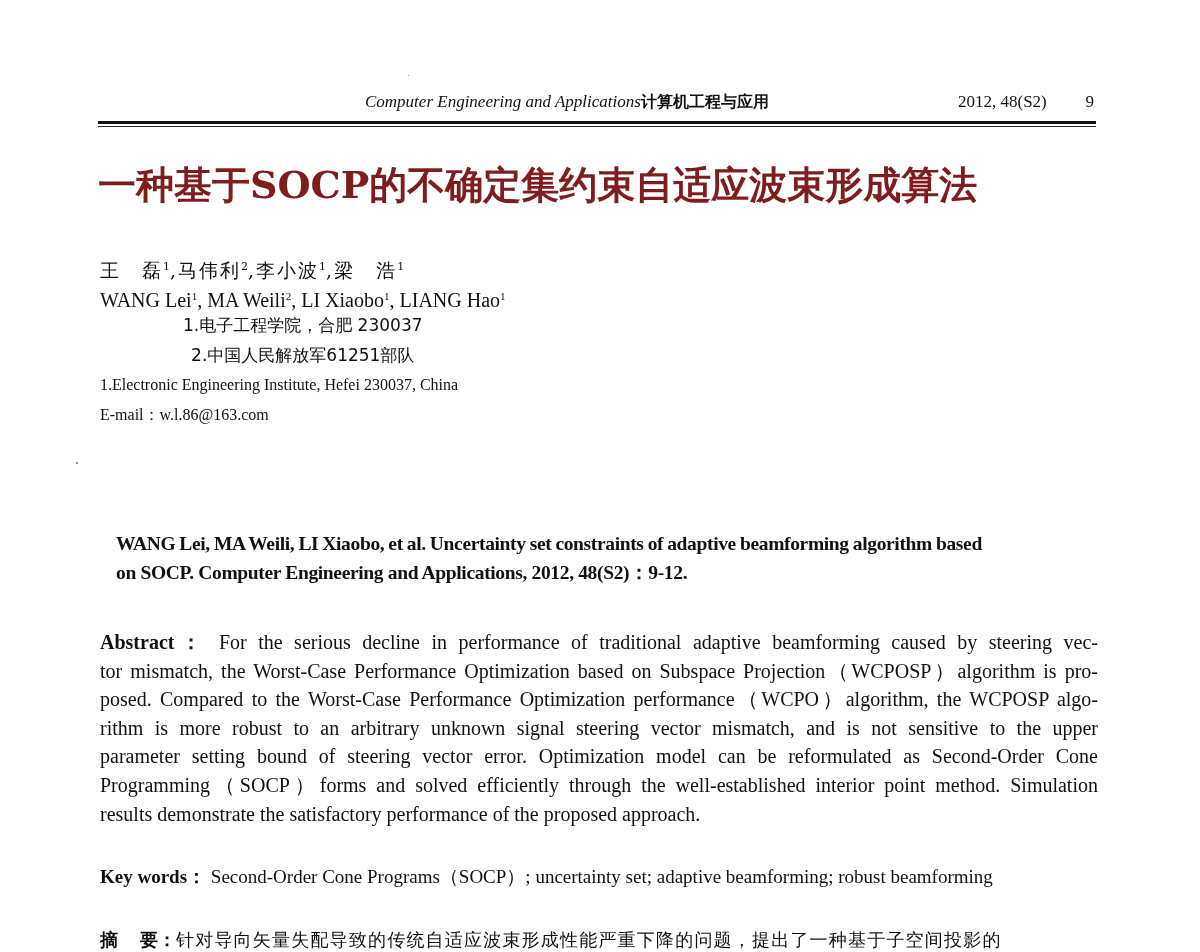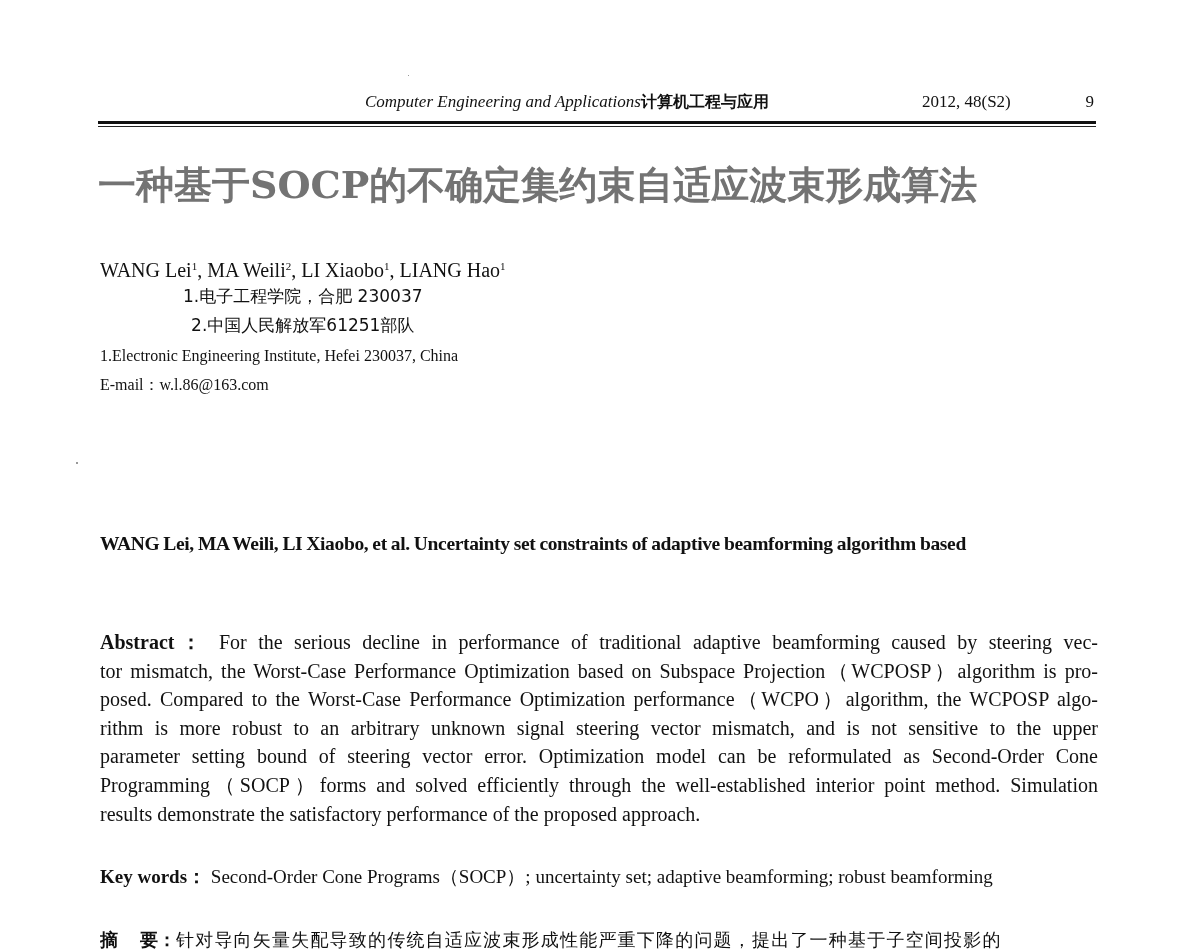--- a/index.html
+++ b/index.html
@@ -32,21 +32,21 @@
     .rh-journal {
       position: absolute;
       left: 265px;
       top: 0;
       white-space: nowrap;
     }
     .rh-journal-en { font-style: italic; }
     .rh-journal-cn { font-family: "DejaVu Sans", sans-serif; font-weight: bold; font-size: 16px; }
     .rh-volume {
       position: absolute;
-      left: 822px;
+      left: 858px;
       top: 0;
       white-space: nowrap;
       font-size: 17px;
     }
     .rh-page {
       position: absolute;
       right: 2px;
       top: 0;
       font-size: 17px;
     }
@@ -69,21 +69,21 @@
     
     .title {
       position: absolute;
       left: 98px;
       top: 160px;
       font-family: "DejaVu Serif", serif;
       font-weight: bold;
       font-size: 38px;
       letter-spacing: 0px;
       white-space: nowrap;
-      color: #737373;
+      color: #7f1d1d;
     }
     
     .authors-block {
       position: absolute;
       left: 100px;
       top: 252px;
       font-size: 19px;
       line-height: 29.5px;
     }
     .authors-cn {
@@ -113,21 +113,21 @@
     .stray-dot2 {
       position: absolute;
       left: 408px;
       top: 75px;
       width: 1px; height: 1px;
       background: #999;
     }
     
     .citation {
       position: absolute;
-      left: 100px;
+      left: 116px;
       top: 529px;
       width: 1000px;
       font-weight: bold;
       font-size: 19.5px;
       line-height: 29px;
       text-align: justify;
       text-align-last: left;
     }
     .citation .cl { display: block; white-space: nowrap; }
     .cl-1 { letter-spacing: -0.35px; word-spacing: -0.5px; }
@@ -191,33 +191,37 @@
     </span>
     <span class="rh-volume">2012, 48(S2)</span>
     <span class="rh-page">9</span>
   </div>
   <div class="rule-thick"></div>
   <div class="rule-thin"></div>
 
   <div class="title">一种基于SOCP的不确定集约束自适应波束形成算法</div>
 
   <div class="authors-block">
+    <span class="line authors-cn">
+      <span>王　磊</span><sup>1</sup>,<span>马伟利</span><sup>2</sup>,<span>李小波</span><sup>1</sup>,<span>梁　浩</span><sup>1</sup>
+    </span>
     <span class="line authors-en">
       <span>WANG Lei</span><sup>1</sup><span>, </span><span>MA Weili</span><sup>2</sup><span>, </span><span>LI Xiaobo</span><sup>1</sup><span>, </span><span>LIANG Hao</span><sup>1</sup>
     </span>
     <span class="line affil-cn">1.电子工程学院，合肥  230037</span>
     <span class="line affil-cn">2.中国人民解放军61251部队</span>
     <span class="line affil-en">1.Electronic Engineering Institute, Hefei 230037, China</span>
     <span class="line email">E-mail：w.l.86@163.com</span>
   </div>
 
   <div class="stray-dot"></div>
 
   <div class="citation">
     <span class="cl cl-1">WANG Lei, MA Weili, LI Xiaobo, et al. Uncertainty set constraints of adaptive beamforming algorithm based</span>
+    <span class="cl cl-2">on SOCP. Computer Engineering and Applications, 2012, 48(S2)：9-12.</span>
   </div>
 
   <div class="abstract">
     <span class="al"><span class="label-bold">Abstract：</span><span> For the serious decline in performance of traditional adaptive beamforming caused by steering vec-</span></span>
     <span class="al">tor mismatch, the Worst-Case Performance Optimization based on Subspace Projection（WCPOSP）algorithm is pro-</span>
     <span class="al">posed. Compared to the Worst-Case Performance Optimization performance（WCPO）algorithm, the WCPOSP algo-</span>
     <span class="al">rithm is more robust to an arbitrary unknown signal steering vector mismatch, and is not sensitive to the upper</span>
     <span class="al">parameter setting bound of steering vector error. Optimization model can be reformulated as Second-Order Cone</span>
     <span class="al">Programming（SOCP）forms and solved efficiently through the well-established interior point method. Simulation</span>
     <span class="al last">results demonstrate the satisfactory performance of the proposed approach.</span>

